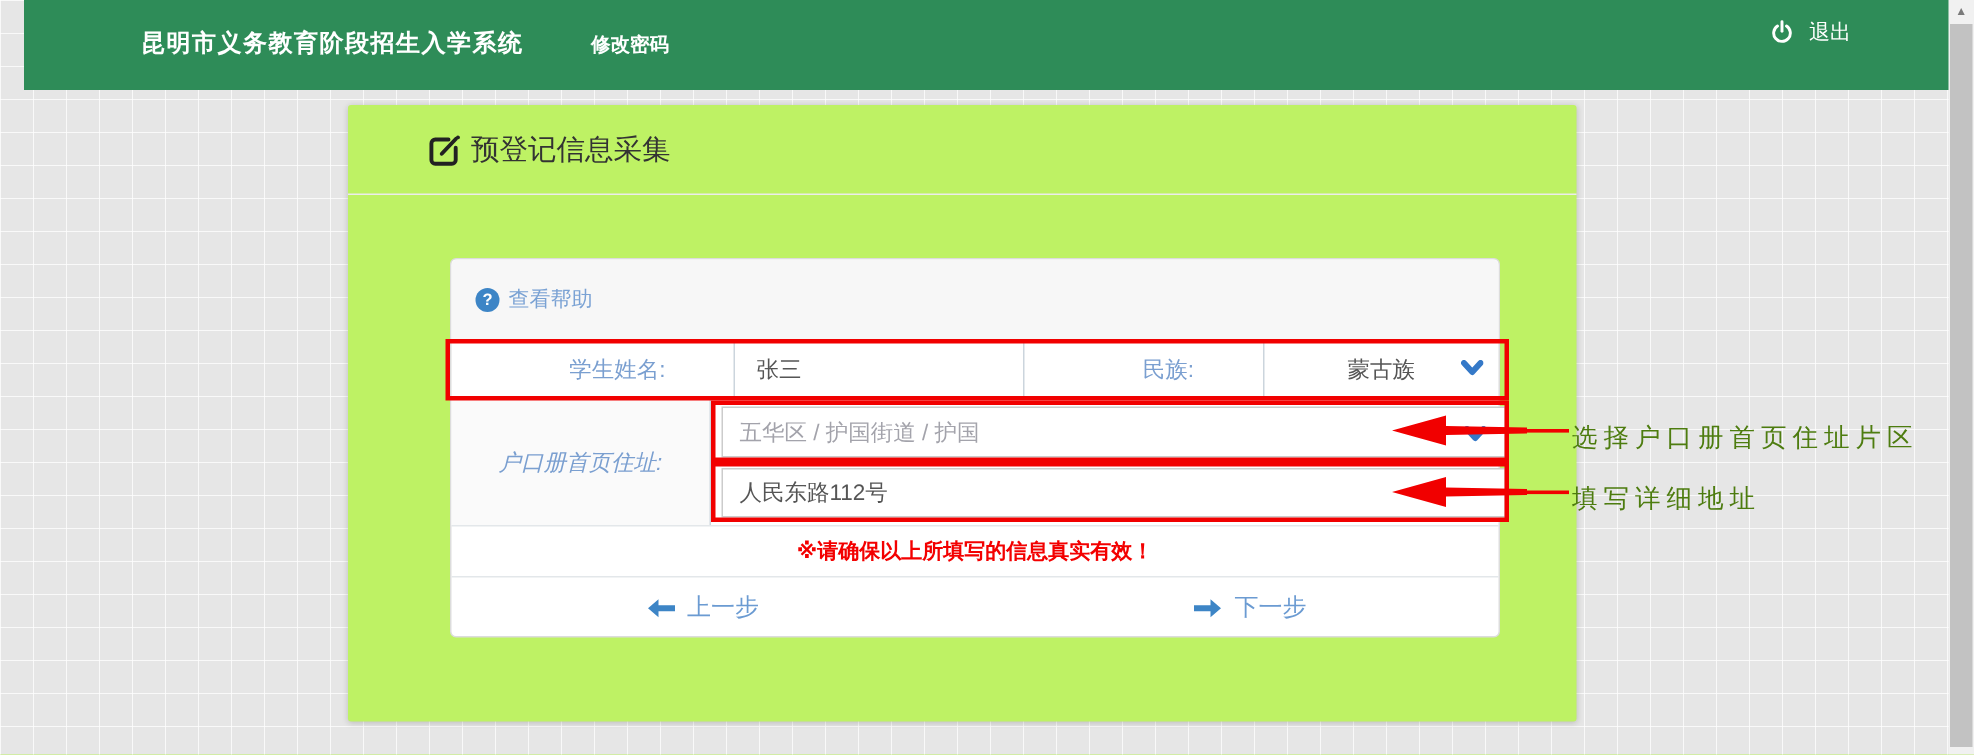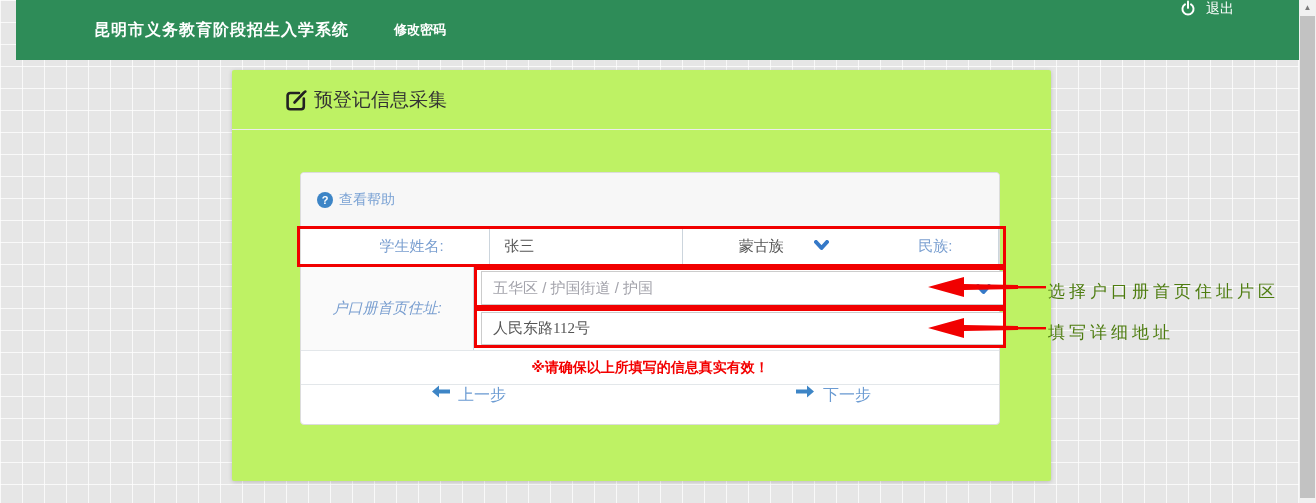--- a/index.html
+++ b/index.html
@@ -10,21 +10,21 @@
            linear-gradient(to right, rgba(255,255,255,.75) 1px, transparent 1px),
            linear-gradient(to bottom, rgba(255,255,255,.75) 1px, transparent 1px);
          background-size:22px 22px; }
 
   
   .topbar { position:absolute; left:0; top:0; width:1316px; height:60px; background:#2e8c58; z-index:5;margin-left:16px; }
   .topbar-title { position:absolute; left:78px; top:0; height:60px; line-height:60px;
                   color:#fff; font-size:16px; font-weight:bold; letter-spacing:1px; }
   .topbar-link { position:absolute; left:378px; top:0; height:60px; line-height:60px;
                  color:#fff; font-size:13px; font-weight:bold; cursor:pointer;text-align:center; }
-  .logout-group { position:absolute; right:98px; top:0; height:44px; display:flex; gap:9px; cursor:pointer; }
+  .logout-group { position:absolute; right:98px; top:0; height:44px; display:flex; align-items:center; gap:9px; cursor:pointer; }
   .logout-group span { color:#fff; font-size:14px; }
 
   
   .card { position:absolute; left:232px; top:70px; width:819px; height:411px; background:#bef264;
           border-radius:2px; box-shadow:0 1px 4px rgba(0,0,0,.18); z-index:2; }
   .card-title-row { position:absolute; left:0; top:0; width:100%; height:60px; border-bottom:1px solid #ececec; }
   .card-title-row .edit-ic { position:absolute; left:52px; top:19px; }
   .card-title-row h1 { position:absolute; left:82px; top:17px; font-size:19px; font-weight:normal; color:#333; }
 
   
@@ -53,28 +53,28 @@
   .row2 { position:absolute; left:0; top:93px; width:698px; height:85px; display:flex; border-bottom:1px solid #e3e7ea; }
   .row2 .labcell { width:173px; background:#fafafa; border-right:1px solid #ccd5dd;
                    display:flex; align-items:center; justify-content:center; color:#7a9fd0; font-size:15px;font-style:italic; }
   .addr-area { position:relative; width:525px; }
   .selectbox { position:absolute; left:7px; top:5px; width:523px; height:34px; border:1px solid #ccc;
                background:#fff; display:flex; align-items:center; padding-left:11px; cursor:pointer; }
   .selectbox .sel-text { color:#a3a3ab; font-size:15px; }
   .selectbox .chev { position:absolute; right:12px; top:12px; }
   .textbox { position:absolute; left:7px; top:46px; width:523px; height:33px; border:1px solid #ccc; background:#fff; }
   .textbox input { width:100%; height:100%; border:none; outline:none; padding-left:11px; font-size:15px; color:#555;
-                   font-family:Liberation Serif, serif; background:transparent; }
+                   font-family:Liberation Sans, sans-serif; background:transparent; }
 
   .warn-row { position:absolute; left:0; top:178px; width:698px; height:34px; border-bottom:1px solid #e3e7ea;
               display:flex; align-items:center; justify-content:center; }
   .warn-row span { color:#f30000; font-size:14px; font-weight:bold; }
 
   .nav-row { position:absolute; left:0; top:212px; width:698px; height:40px; }
-  .nav-link { position:absolute; top:0; height:40px; display:flex; align-items:flex-start; gap:8px; cursor:pointer; }
+  .nav-link { position:absolute; top:0; height:40px; display:flex; align-items:center; gap:8px; cursor:pointer; }
   .nav-link span { color:#6b9bd2; font-size:16px; }
   .nav-prev { left:130px; }
   .nav-next { left:495px; }
 
   
   .redbox { position:absolute; border:3px solid #f10000; pointer-events:none; z-index:3; }
   .rb-row1 { left:297px; top:226px; width:709px; height:41px; }
   .rb-sel  { left:474px; top:267px; width:532px; height:41px; }
   .rb-txt  { left:474px; top:308px; width:532px; height:40px; }
   .red-arrow { position:absolute; z-index:4; pointer-events:none; }
@@ -121,27 +121,27 @@
         <div class="qmark">?</div>
         <span>查看帮助</span>
       </div>
     </div>
 
     <div class="row1">
       <div class="cell lab c1">学生姓名:</div>
       <div class="cell c2">
         <input type="text" value="张三" style="">
       </div>
+      <div class="cell lab c3">民族:</div>
       <div class="cell c4">
         <span class="val">蒙古族</span>
         <svg class="chev" width="15" height="11" viewBox="0 0 15 11">
           <path d="M2 2 L7.5 8 L13 2" stroke="#3579c8" stroke-width="4" fill="none" stroke-linecap="round" stroke-linejoin="round"></path>
         </svg>
       </div>
-      <div class="cell lab c3">民族:</div>
     </div>
 
     <div class="row2">
       <div class="labcell">户口册首页住址:</div>
       <div class="addr-area">
         <div class="selectbox">
           <span class="sel-text">五华区 / 护国街道 / 护国</span>
           <svg class="chev" width="15" height="11" viewBox="0 0 15 11">
             <path d="M2 2 L7.5 8 L13 2" stroke="#3579c8" stroke-width="4" fill="none" stroke-linecap="round" stroke-linejoin="round"></path>
           </svg>

